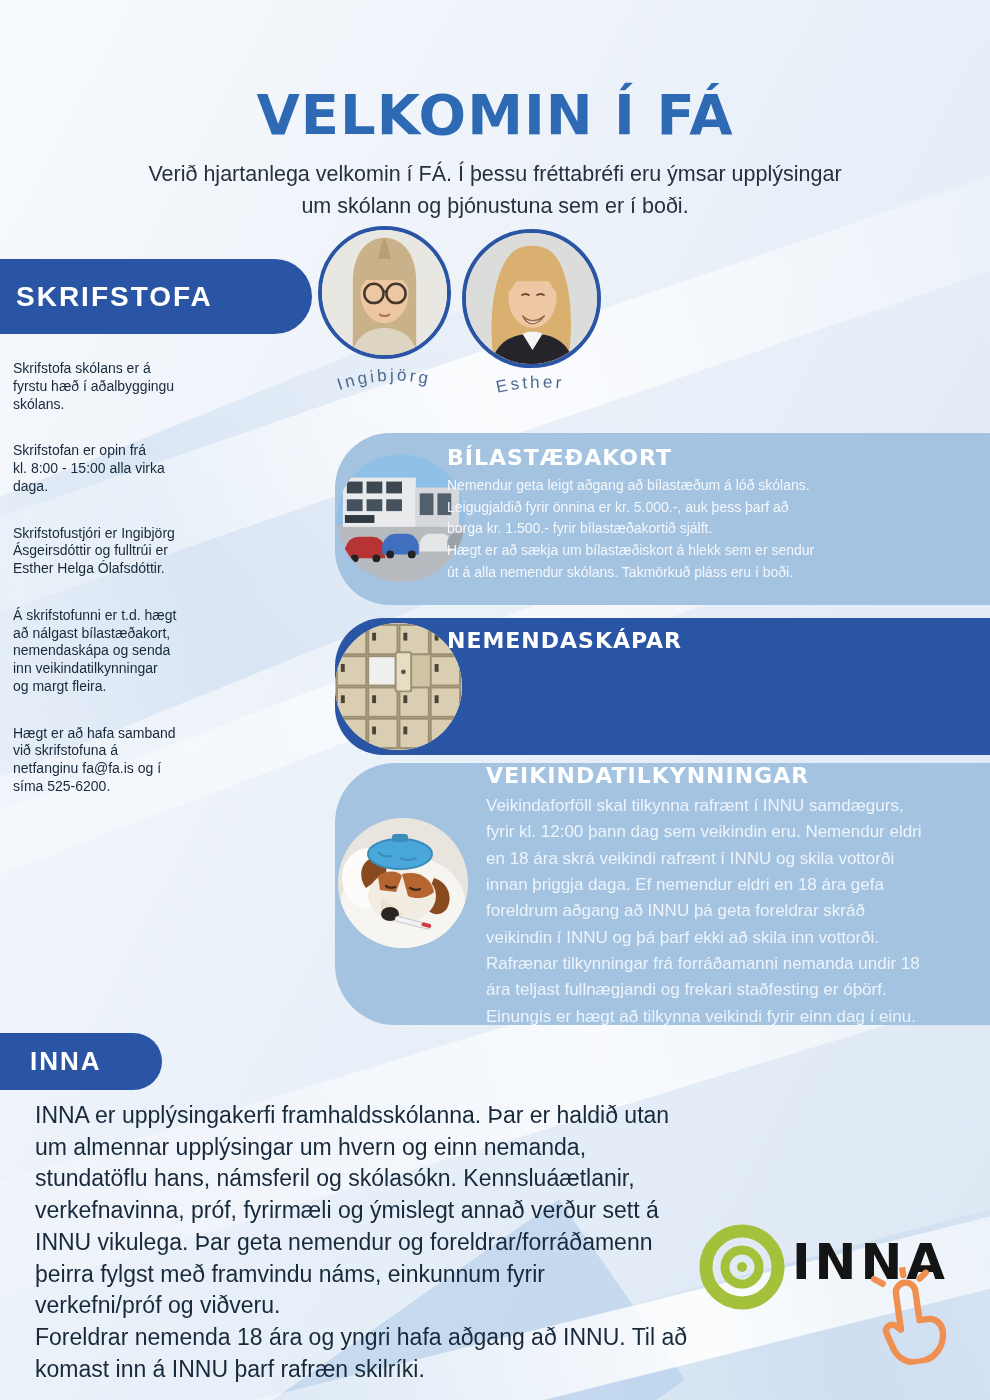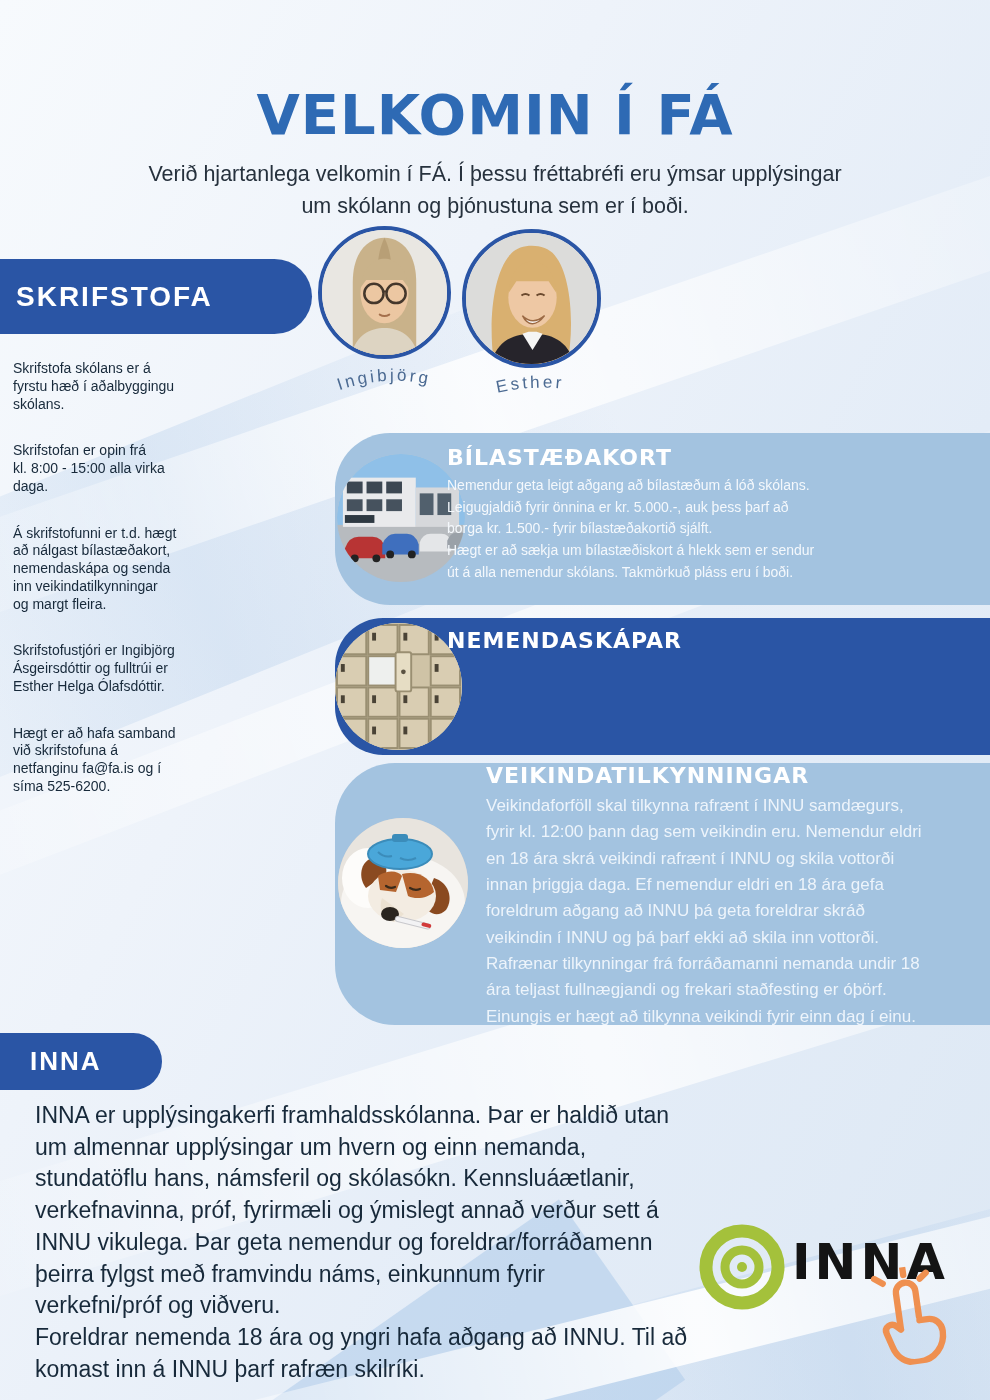--- a/index.html
+++ b/index.html
@@ -149,28 +149,28 @@
     <text text-anchor="middle"><textPath href="#arc2" startOffset="50%">Esther</textPath></text>
   </svg>
 
   <div class="office-col">
     <p>Skrifstofa skólans er á
 fyrstu hæð í aðalbyggingu
 skólans.</p>
     <p>Skrifstofan er opin frá
 kl. 8:00 - 15:00 alla virka
 daga.</p>
+    <p>Skrifstofustjóri er Ingibjörg
+Ásgeirsdóttir og fulltrúi er
+Esther Helga Ólafsdóttir.</p>
     <p>Á skrifstofunni er t.d. hægt
 að nálgast bílastæðakort,
 nemendaskápa og senda
 inn veikindatilkynningar
 og margt fleira.</p>
-    <p>Skrifstofustjóri er Ingibjörg
-Ásgeirsdóttir og fulltrúi er
-Esther Helga Ólafsdóttir.</p>
     <p>Hægt er að hafa samband
 við skrifstofuna á
 netfanginu fa@fa.is og í
 síma 525-6200.</p>
   </div>
 
   <div class="card card-light card1">
     <div class="circle c1">
       <svg viewBox="0 0 130 130">
         <rect width="130" height="130" fill="#8fc0e8"></rect>

